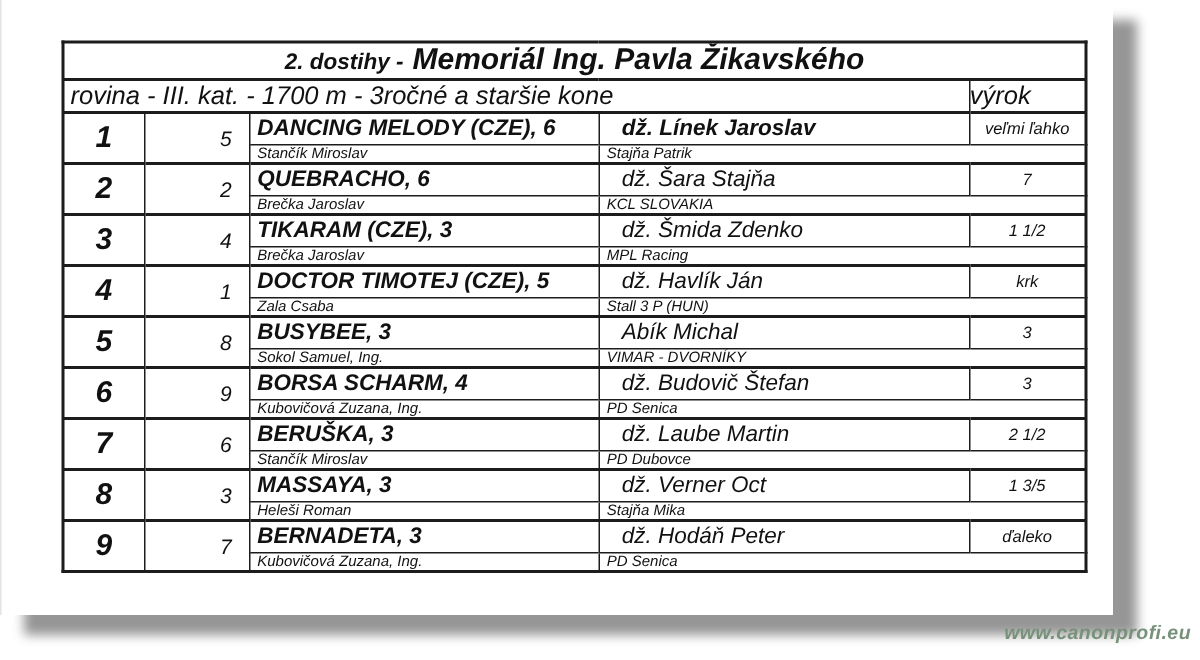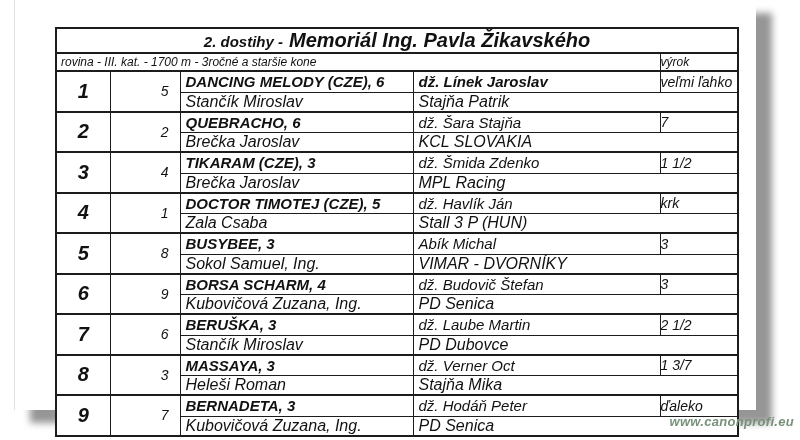--- a/index.html
+++ b/index.html
@@ -12,21 +12,21 @@
     width: 800px; height: 440px;
     background: #ffffff;
     font-family: "Liberation Sans", sans-serif;
     font-style: italic;
     color: #111;
     overflow: hidden;
     position: relative;
   }
   .page {
     position: absolute;
-    left: 14px; top: 0;
+    left: 0; top: 0;
     width: 742px; height: 410px;
     background: #ffffff;
     border-left: 1px solid #e3e3e3;
     box-shadow: 16px 13px 7px #969696;
   }
   table.results {
     position: absolute;
     left: 40px; top: 27px;
     width: 682px;
     border-collapse: collapse;
@@ -43,42 +43,42 @@
   tr.title-row td {
     height: 24px;
     text-align: center;
     font-weight: bold;
     font-size: 15px;
     border-bottom: 2px solid var(--border);
   }
   .race-name-big { font-size: 20px; margin-left: 6px; }
   tr.sub-row td {
     height: 18px;
-    font-size: 12px;
+    font-size: 17px;
     border-bottom: 2px solid var(--border);
   }
   td.sub-left { padding-left: 4px; border-right: 1px solid var(--border); }
   td.verdict-head { text-align: left; }
   tr.line1 td { height: 21px; border-top: 2px solid var(--border); }
-  tr.line2 td { height: 13px; border-top: 1px solid var(--border); font-size: 16px; margin-top: 24px; }
+  tr.line2 td { height: 13px; border-top: 1px solid var(--border); font-size: 10px; margin-top: 24px; }
   td.pos {
     font-size: 20px; font-weight: bold; text-align: center;
     border-right: 1px solid var(--border);
   }
   td.draw {
     font-size: 14px; text-align: right; padding-right: 11px;
     border-right: 1px solid var(--border);
   }
   td.horse {
     font-size: 15px; font-weight: bold; padding-left: 5px;
     border-right: 1px solid var(--border);
   }
-  td.jockey { font-size: 15px; padding-left: 5px; border-right: 1px solid var(--border); font-style: italic; }
+  td.jockey { font-size: 15px; padding-left: 15px; border-right: 1px solid var(--border); font-style: italic; }
   td.jockey.bold { font-weight: bold; }
-  td.verdict { font-size: 14px; }
+  td.verdict { font-size: 11px; text-align: center; }
   td.trainer { padding-left: 5px; border-right: 1px solid var(--border); }
   td.stable { padding-left: 5px; }
   .footer-link {
     position: absolute;
     right: 6px; top: 414px;
     font-size: 13px;
     font-style: italic;
     font-weight: bold;
     color: var(--footer-green);
     letter-spacing: 0.3px;
@@ -190,21 +190,21 @@
   <tr class="line2">
     <td class="trainer">Stančík Miroslav</td>
     <td class="stable" colspan="2">PD Dubovce</td>
   </tr>
 
   <tr class="line1">
     <td class="pos" rowspan="2">8</td>
     <td class="draw" rowspan="2">3</td>
     <td class="horse">MASSAYA, 3</td>
     <td class="jockey">dž. Verner Oct</td>
-    <td class="verdict">1 3/7</td>
+    <td class="verdict">1 3/5</td>
   </tr>
   <tr class="line2">
     <td class="trainer">Heleši Roman</td>
     <td class="stable" colspan="2">Stajňa Mika</td>
   </tr>
 
   <tr class="line1">
     <td class="pos" rowspan="2">9</td>
     <td class="draw" rowspan="2">7</td>
     <td class="horse">BERNADETA, 3</td>

